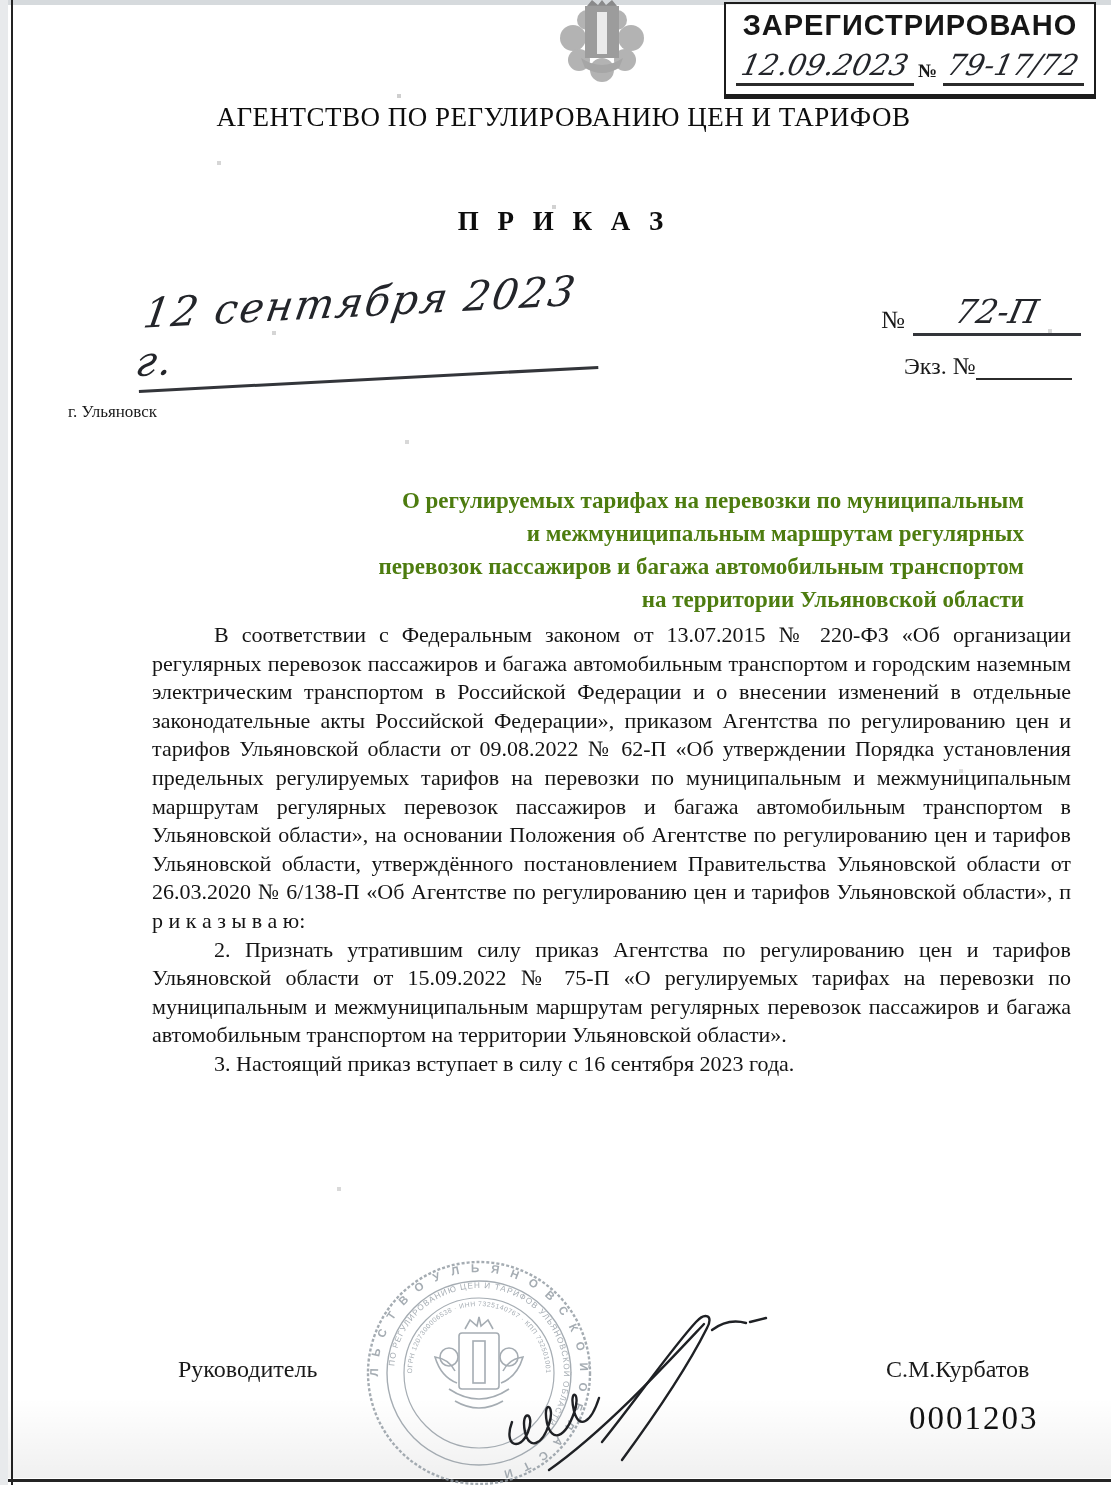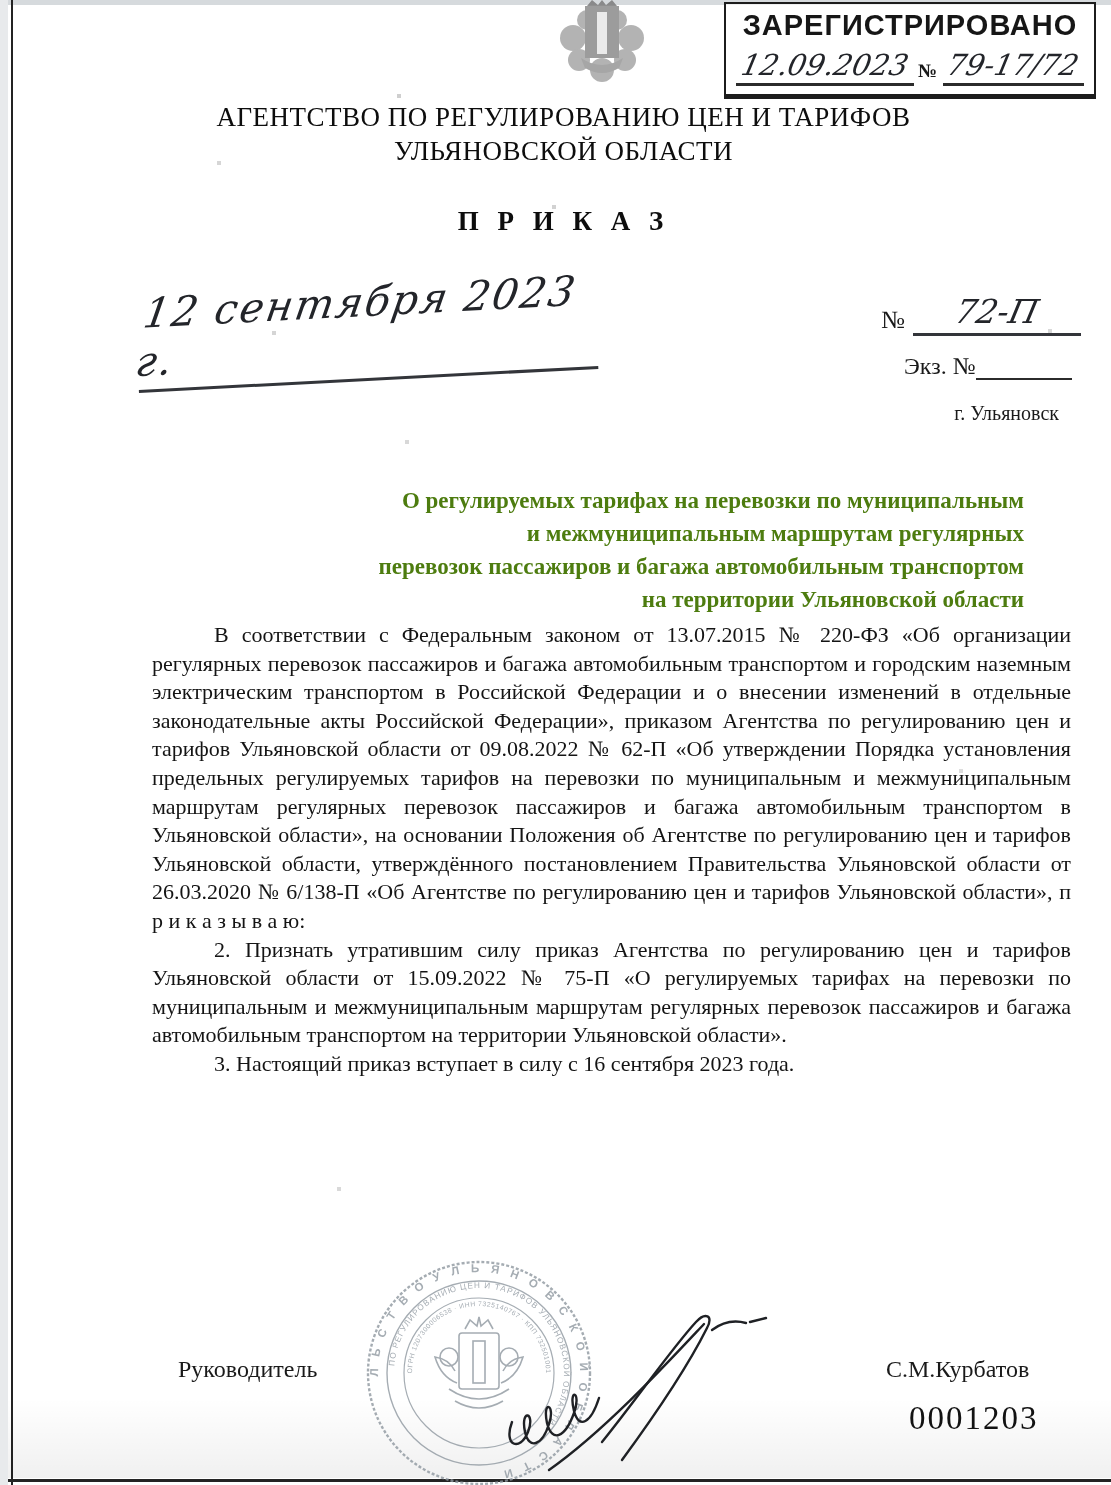--- a/index.html
+++ b/index.html
@@ -61,21 +61,21 @@
   .date-hw-line{display:inline-block;border-bottom:3px solid #33353a;padding:0 14px 4px 4px;}
   .date-hw-line .hw{font-size:41px;letter-spacing:2px;}
   .num-wrap{position:absolute;left:873px;top:292px;display:flex;align-items:flex-end;}
   .num-sign{font-size:25px;padding-right:8px;padding-bottom:2px;}
   .num-line{width:168px;border-bottom:3px solid #33353a;text-align:center;padding-bottom:2px;}
   .num-line .hw{font-size:33px;}
   .ekz-wrap{position:absolute;left:896px;top:352px;display:flex;align-items:flex-end;justify-content:space-between;}
   .ekz-label{font-size:24px;}
   .ekz-line{width:96px;border-bottom:2px solid #2b2b2b;height:26px;}
 
-  .city{position:absolute;left:60px;top:402px;width:991px;text-align:right;font-size:20px;}
+  .city{position:absolute;left:60px;top:402px;width:991px;text-align:left;font-size:17px;}
 
   
   .doc-title{position:absolute;left:95px;top:484px;width:921px;text-align:right;
     font-weight:bold;font-size:23px;line-height:33px;color:#4d7c0f;}
 
   
   .doc-body{position:absolute;left:144px;top:621px;width:919px;
     font-size:22px;line-height:28.6px;text-align:justify;color:#141414;}
   .doc-body p{margin:0;text-indent:62px;}
 
@@ -121,21 +121,20 @@
     <div class="reg-label">ЗАРЕГИСТРИРОВАНО</div>
     <div class="reg-hw-row">
       <span class="reg-date-line"><span class="hw">12.09.2023</span></span>
       <span class="reg-no-sign">№</span>
       <span class="reg-num-line"><span class="hw">79-17/72</span></span>
     </div>
   </div>
 
   <div class="org-name">
     <div>АГЕНТСТВО ПО РЕГУЛИРОВАНИЮ ЦЕН И ТАРИФОВ</div>
-    <div>УЛЬЯНОВСКОЙ ОБЛАСТИ</div>
   </div>
 
   <div class="doc-type">П Р И К А З</div>
 
   <div class="date-hw-wrap">
     <span class="date-hw-line"><span class="hw">12 сентября 2023 г.</span></span>
   </div>
   <div class="num-wrap">
     <span class="num-sign">№</span>
     <span class="num-line"><span class="hw">72-П</span></span>

